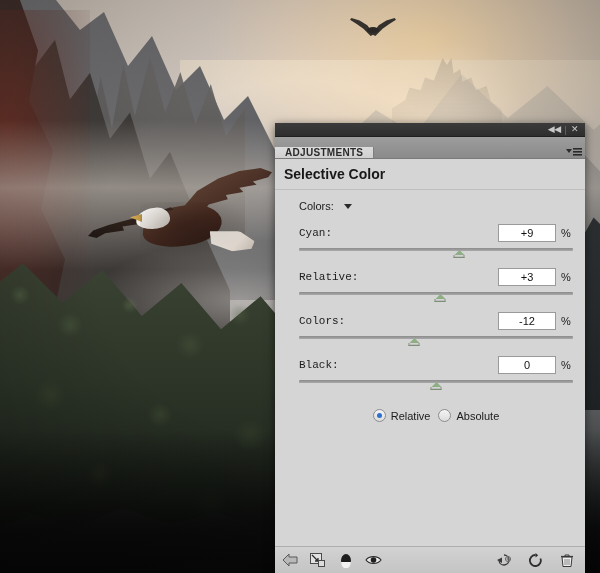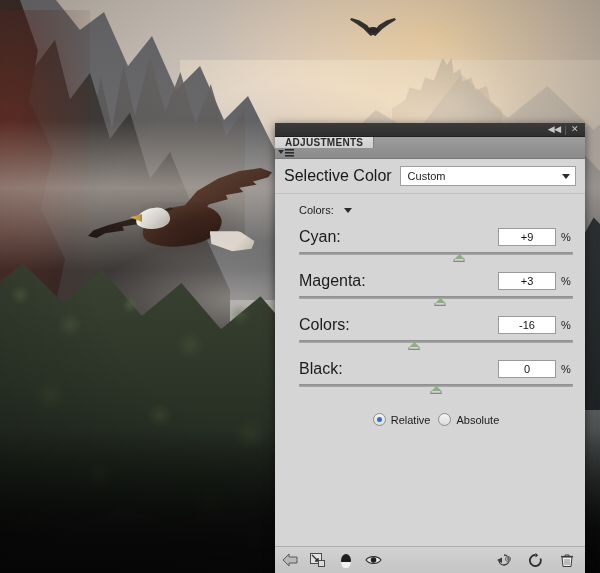--- a/index.html
+++ b/index.html
@@ -217,23 +217,22 @@
   .topbar-btn {
     color: #c9c9c9; font-size: 9px; line-height: 1;
     padding: 0 3px; cursor: default; letter-spacing: -0.5px;
   }
   .topbar-sep { color: #6d6d6d; font-size: 9px; padding: 0 1px; }
 
   
   .tab-row {
     height: 21px;
     background: linear-gradient(to bottom, #9d9d9d, #8a8a8a);
-    display: flex; align-items: flex-start;
+    display: flex; align-items: flex-end;
     border-bottom: 1px solid #7a7a7a;
-    flex-direction: column;
   }
   .tab-active {
     background: linear-gradient(to bottom, #dcdcdc, #cfcfcf);
     display: flex; align-items: center;
     padding: 0 10px;
     font-weight: bold; font-size: 10px;
     letter-spacing: 0.3px;
     color: #2a2a2a;
     border-right: 1px solid #7f7f7f;
   }
@@ -243,21 +242,21 @@
   }
   .panel-menu .hb { display: block; }
 
   
   .preset-row {
     display: flex; align-items: center;
     padding: 7px 9px 7px 9px;
     background: #d5d5d5;
     border-bottom: 1px solid #bfbfbf;
   }
-  .preset-title { font-weight: normal; font-size: 16px; color: #181818; }
+  .preset-title { font-weight: bold; font-size: 14px; color: #181818; }
   .preset-select {
     flex: 1; margin-left: 8px; height: 18px;
     background: #fff; border: 1px solid #a0a0a0;
     display: flex; align-items: center; justify-content: space-between;
     padding: 0 5px 0 7px; font-size: 11px; color: #222;
   }
   .caret-dn {
     width: 0; height: 0;
     border-left: 4px solid transparent; border-right: 4px solid transparent;
     border-top: 5px solid #2b2b2b;
@@ -282,21 +281,21 @@
   }
   .colors-arrow {
     width: 16px; display: flex; align-items: center; justify-content: center;
   }
 
   .slider-block { margin-bottom: 9px; }
   .slider-head {
     display: flex; align-items: center; justify-content: space-between;
     margin-bottom: 5px;
   }
-  .slider-name { font-size: 16px; color: #1b1b1b; }
+  .slider-name { font-size: 11px; color: #1b1b1b; font-family: Liberation Mono, monospace; }
   .slider-valwrap { display: flex; align-items: center; }
   .slider-val {
     width: 56px; height: 16px;
     background: #fff; border: 1px solid #9a9a9a;
     font-size: 11px; line-height: 16px; color: #111;
     text-align: center;
   }
   .pct { font-size: 11px; color: #1b1b1b; margin-left: 5px; width: 12px; }
 
   .track-wrap { position: relative; height: 12px; }
@@ -413,24 +412,20 @@
           <polygon points="0,2 6,2 3,6" fill="#2b2b2b"></polygon>
           <rect x="7" y="1" width="9" height="1.6" fill="#2b2b2b"></rect>
           <rect x="7" y="4" width="9" height="1.6" fill="#2b2b2b"></rect>
           <rect x="7" y="7" width="9" height="1.6" fill="#2b2b2b"></rect>
         </svg>
       </div>
     </div>
 
     <div class="preset-row">
       <span class="preset-title">Selective Color</span>
-      <div class="preset-select">
-        <span>Custom</span>
-        <span class="caret-dn"></span>
-      </div>
     </div>
 
     <div class="panel-body">
 
       <div class="colors-row">
         <span class="colors-label">Colors:</span>
         <span class="colors-arrow">
           <span class="caret-dn"></span>
         </span>
       </div>
@@ -447,40 +442,40 @@
           <div class="track"></div>
           <div class="thumb" id="thumb0" style="left: 58.5%;">
             <div class="tri"></div>
             <div class="base"></div>
           </div>
         </div>
       </div>
 
       <div class="slider-block">
         <div class="slider-head">
-          <span class="slider-name">Magenta:</span>
+          <span class="slider-name">Relative:</span>
           <span class="slider-valwrap">
             <span class="slider-val">+3</span>
             <span class="pct">%</span>
           </span>
         </div>
         <div class="track-wrap">
           <div class="track"></div>
           <div class="thumb" id="thumb1" style="left: 51.5%;">
             <div class="tri"></div>
             <div class="base"></div>
           </div>
         </div>
       </div>
 
       <div class="slider-block">
         <div class="slider-head">
           <span class="slider-name">Colors:</span>
           <span class="slider-valwrap">
-            <span class="slider-val">-16</span>
+            <span class="slider-val">-12</span>
             <span class="pct">%</span>
           </span>
         </div>
         <div class="track-wrap">
           <div class="track"></div>
           <div class="thumb" id="thumb2" style="left: 42%;">
             <div class="tri"></div>
             <div class="base"></div>
           </div>
         </div>

